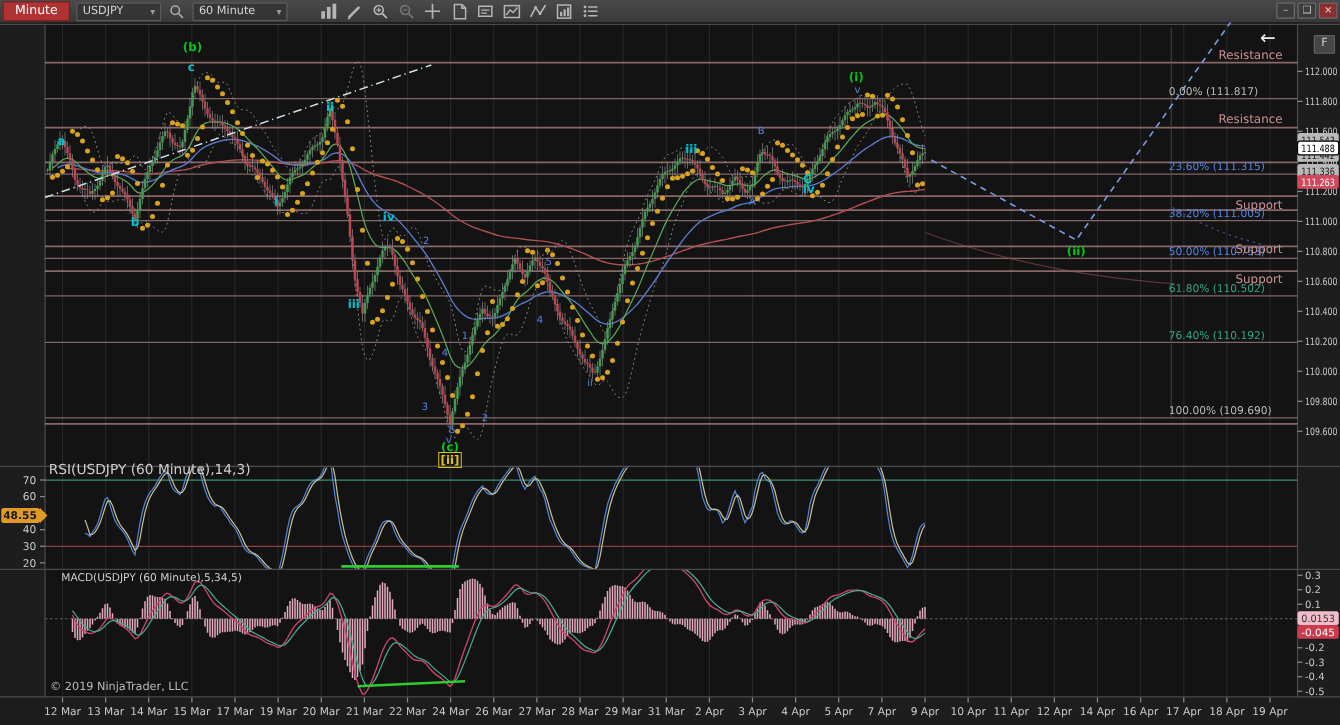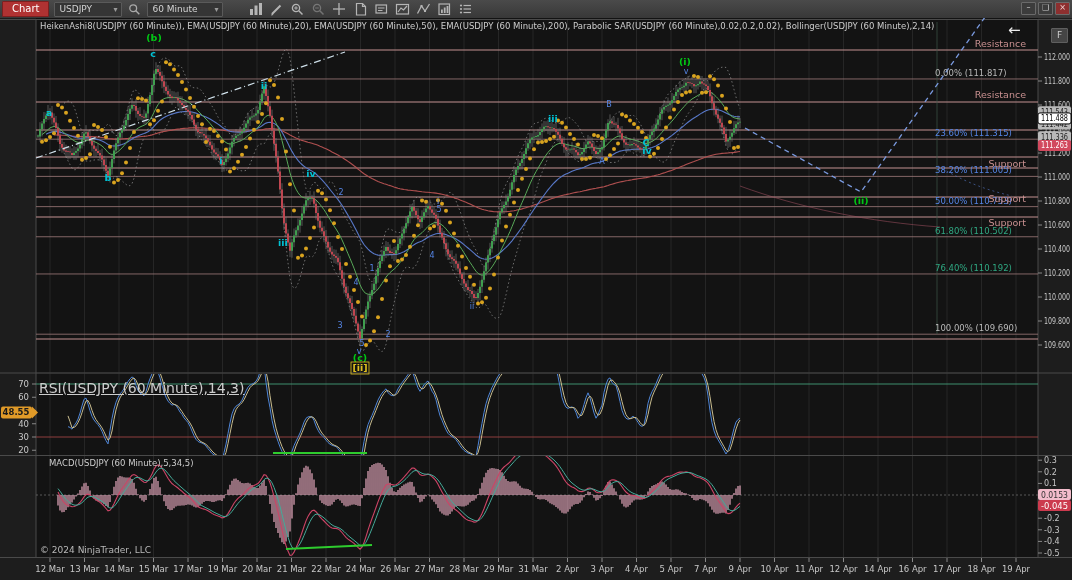--- a/index.html
+++ b/index.html
@@ -18,36 +18,36 @@
   .dd.interval{width:66px;margin:0 20px 0 4px;}
   .tbtn{width:17px;height:15px;display:flex;align-items:center;justify-content:center;border-radius:2px;}
   .tbtn svg{display:block;}
   #win-buttons{position:absolute;right:2px;top:2px;display:flex;gap:2px;}
   .winbtn{width:13px;height:11px;background:#3c3c3c;border:1px solid #6a6a6a;color:#c8c8c8;
     font-size:8px;line-height:9px;text-align:center;border-radius:1px;}
   .winbtn.close{background:#8d2f2f;color:#f0d0d0;}
   
   .ovl{position:absolute;color:#c8c8c8;white-space:nowrap;}
   #ind-label{left:40px;top:21px;font-size:8.5px;color:#cdcdcd;}
-  #rsi-label{left:39px;top:380px;font-size:14px;color:#cdcdcd;text-decoration:underline;}
+  #rsi-label{left:39px;top:369px;font-size:11px;color:#cdcdcd;}
   #macd-label{left:49px;top:458px;font-size:8.5px;color:#cdcdcd;}
   #copyright{left:40px;top:545px;font-size:9px;color:#b9b9b9;}
   #back-arrow{left:1008px;top:21px;font-size:15px;color:#ececec;}
   #f-button{position:absolute;left:1051px;top:28px;width:15px;height:13px;background:#454545;
     border:1px solid #5f5f5f;color:#cfcfcf;font-size:9px;text-align:center;line-height:12px;border-radius:1px;}
   #chart-svg{position:absolute;left:0;top:18px;}
   #chart-svg text{font-family:"DejaVu Sans","Liberation Sans",sans-serif;}
 </style>
 </head>
 <body>
 
 <div id="app">
 
   <div id="toolbar">
-    <div class="tab-chart">Chart</div>
+    <div class="tab-chart">Minute</div>
     <div class="dd instrument">
       <span>USDJPY</span>
       <span class="chev">▾</span>
     </div>
     <div class="tbtn">
       <svg width="13" height="13" viewBox="0 0 13 13">
           <circle cx="5.2" cy="5.2" r="3.4" fill="none" stroke="#a9a9a9" stroke-width="1.3"></circle>
           <line x1="7.8" y1="7.8" x2="11.3" y2="11.3" stroke="#a9a9a9" stroke-width="1.4"></line>
         </svg>
     </div>
@@ -606,20 +606,19 @@
         <rect x="1" y="406.42125" width="31" height="12" rx="2" fill="#e09a28"></rect>
         <polygon points="32,406.42125 38,412.42125 32,418.42125" fill="#e09a28"></polygon>
         <text x="16" y="415.42125" font-size="8.5" font-weight="bold" fill="#1a1a1a" text-anchor="middle">48.55</text>
         <rect x="1038" y="489" width="33" height="11" rx="2" fill="#f2bccb" stroke="none" stroke-width="0"></rect>
         <text x="1054.5" y="497.5" font-size="8" fill="#333333" text-anchor="middle" textLength="27" lengthAdjust="spacingAndGlyphs">0.0153</text>
         <rect x="1038" y="500" width="33" height="11" rx="2" fill="#cc3a4e" stroke="none" stroke-width="0"></rect>
         <text x="1054.5" y="508.5" font-size="8" fill="#ffffff" text-anchor="middle" textLength="27" lengthAdjust="spacingAndGlyphs">-0.045</text>
       </g>
     </svg>
 
-  <div class="ovl" id="ind-label">HeikenAshi8(USDJPY (60 Minute)), EMA(USDJPY (60 Minute),20), EMA(USDJPY (60 Minute),50), EMA(USDJPY (60 Minute),200), Parabolic SAR(USDJPY (60 Minute),0.02,0.2,0.02), Bollinger(USDJPY (60 Minute),2,14)</div>
   <div class="ovl" id="rsi-label">RSI(USDJPY (60 Minute),14,3)</div>
   <div class="ovl" id="macd-label">MACD(USDJPY (60 Minute),5,34,5)</div>
-  <div class="ovl" id="copyright">© 2024 NinjaTrader, LLC</div>
+  <div class="ovl" id="copyright">© 2019 NinjaTrader, LLC</div>
   <div class="ovl" id="back-arrow">←</div>
   <div id="f-button">F</div>
 
 </div>
 
 </body></html>

